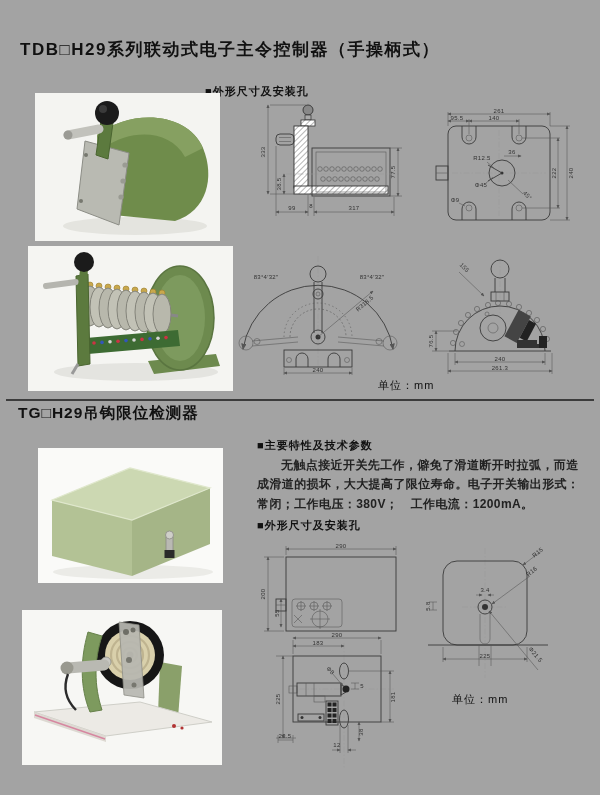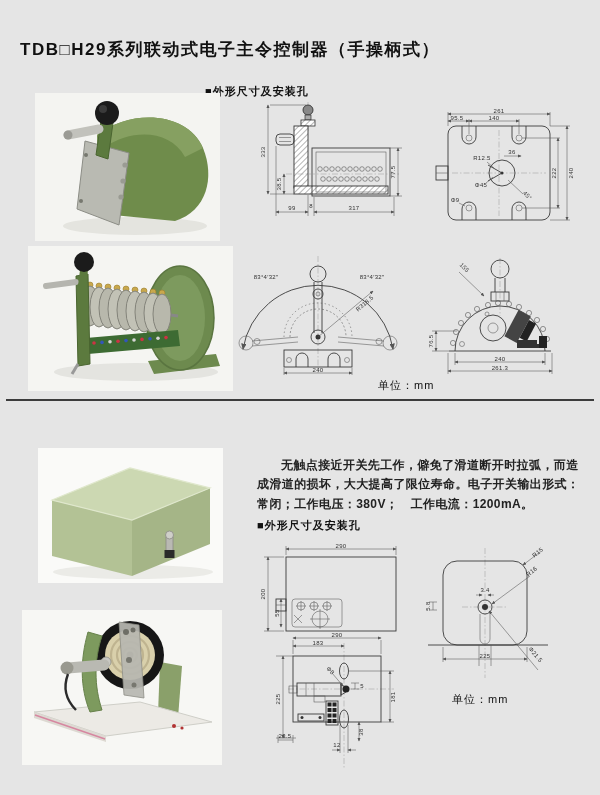--- a/index.html
+++ b/index.html
@@ -1,16 +1,16 @@
 <!DOCTYPE html>
 <html><head>
 <meta charset="utf-8">
 <style>
   html,body{margin:0;padding:0;background:#888;}
-  .page{position:relative;width:600px;height:795px;background:#e5e5e5;overflow:hidden;
+  .page{position:relative;width:600px;height:795px;background:#a3a3a3;overflow:hidden;
         font-family:"Liberation Sans","DejaVu Sans",sans-serif;color:#111;}
   .abs{position:absolute;}
   .title1{left:20px;top:38px;font-size:17px;font-weight:bold;letter-spacing:1.5px;}
   .title2{left:18px;top:403px;font-size:15.5px;font-weight:bold;letter-spacing:1px;}
   .heading{font-size:11px;font-weight:bold;letter-spacing:1px;}
   .h-dim1{left:205px;top:84px;}
   .h-feat{left:257px;top:438px;}
   .h-dim2{left:257px;top:518px;}
   .features{left:257px;top:456px;width:332px;font-size:12px;line-height:1.62;
             text-indent:2em;letter-spacing:.4px;font-weight:bold;color:#222;}
@@ -313,20 +313,22 @@
       <line class="thin" x1="21" y1="97" x2="21" y2="118"></line>
         <line class="thin" x1="125" y1="97" x2="125" y2="118"></line>
       <line class="dl" x1="21" y1="115" x2="125" y2="115" marker-start="url(#arw)" marker-end="url(#arw)"></line>
       <text class="dim" x="73" y="113.5">261.3</text>
     </svg>
   </div>
 
   <div class="abs unit u1">单位：mm</div>
   <div class="abs rule"></div>
 
+  <div class="abs title2">TG□H29吊钩限位检测器</div>
+  <div class="abs heading h-feat">■主要特性及技术参数</div>
   <p class="abs features" style="margin:0">无触点接近开关先工作，僻免了滑道断开时拉弧，而造成滑道的损坏，大大提高了限位寿命。电子开关输出形式：常闭；工作电压：380V；　工作电流：1200mA。</p>
   <div class="abs heading h-dim2">■外形尺寸及安装孔</div>
 
   <div class="abs photo" style="left:38px;top:448px;background:#fafaf8;">
     <svg width="185" height="135" viewBox="0 0 185 135">
       <rect width="185" height="135" fill="#fafaf8"></rect>
       <ellipse cx="95" cy="124" rx="80" ry="7" fill="#ebebe7"></ellipse>
       <polygon points="14,52 92,20 172,40 94,72" fill="#ccd8b2"></polygon>
       <polygon points="14,52 94,72 94,128 14,108" fill="#b3c295"></polygon>
       <polygon points="94,72 172,40 172,96 94,128" fill="#a5b587"></polygon>

